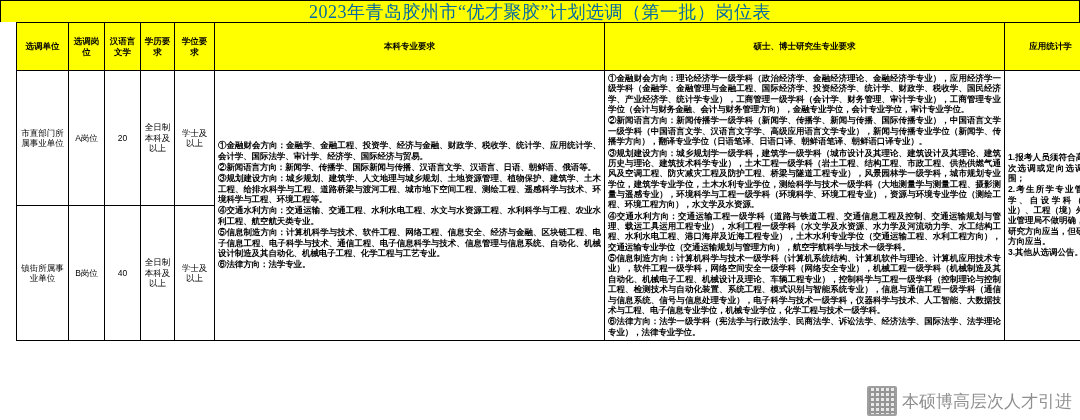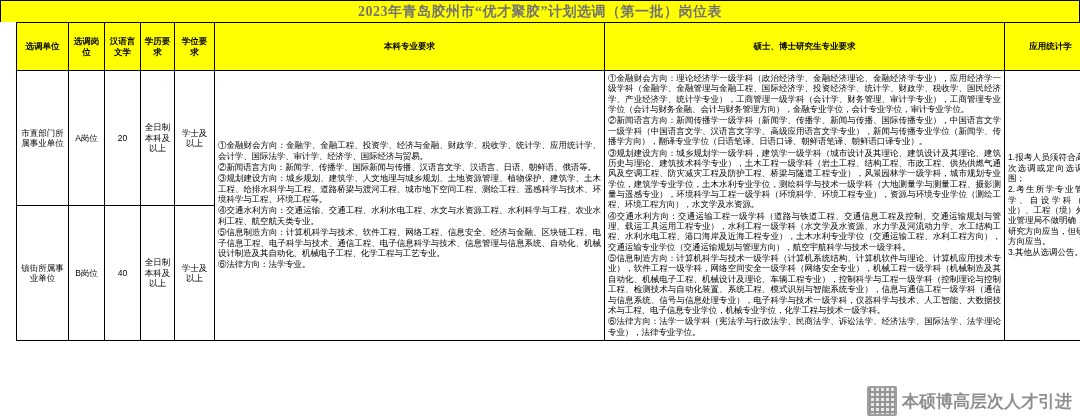--- a/index.html
+++ b/index.html
@@ -24,23 +24,23 @@
     background: #ffff00;
     border: 1px solid #000;
     border-bottom: none;
     display: flex;
     align-items: center;
     justify-content: center;
     box-sizing: border-box;
   }
   .title-bar .title-text {
     font-family: "Liberation Serif", serif;
-    font-weight: bold;
-    font-size: 14px;
-    color: #737373;
+    font-weight: normal;
+    font-size: 18px;
+    color: #0369a1;
     letter-spacing: 0.5px;
   }
   table.grid {
     width: 1080px;
     border-collapse: collapse;
     table-layout: fixed;
     margin-left: 16px;
   }
   table.grid td, table.grid th {
     border: 1px solid #000;
@@ -80,21 +80,21 @@
     line-height: 1.25;
     letter-spacing: -0.1px;
   }
   .cell-other {
     vertical-align: top;
     text-align: justify;
     font-size: 8.3px;
     line-height: 1.3;
   }
   .row-a td.cell-body { height: 178px; }
-  p.seg { margin: 0 0 1px 0; }
+  p.seg { margin: 0 0 1px 0; font-weight: bold; }
   .wm {
     position: absolute;
     right: 8px;
     bottom: 4px;
     display: flex;
     align-items: center;
     gap: 5px;
     opacity: 0.62;
   }
   .wm .qr {
@@ -103,21 +103,21 @@
     background:
       linear-gradient(90deg,#555 2px, transparent 2px),
       linear-gradient(0deg,#555 2px, transparent 2px),
       #ddd;
     background-size: 5px 5px, 5px 5px;
     border: 2px solid #666;
     border-radius: 2px;
   }
   .wm .wm-text {
     font-family: "Liberation Serif", serif;
-    font-weight: bold;
+    font-weight: normal;
     font-size: 17px;
     color: #4a4a4a;
     white-space: nowrap;
   }
 </style>
 </head>
 <body>
 
 <div class="sheet">
 

